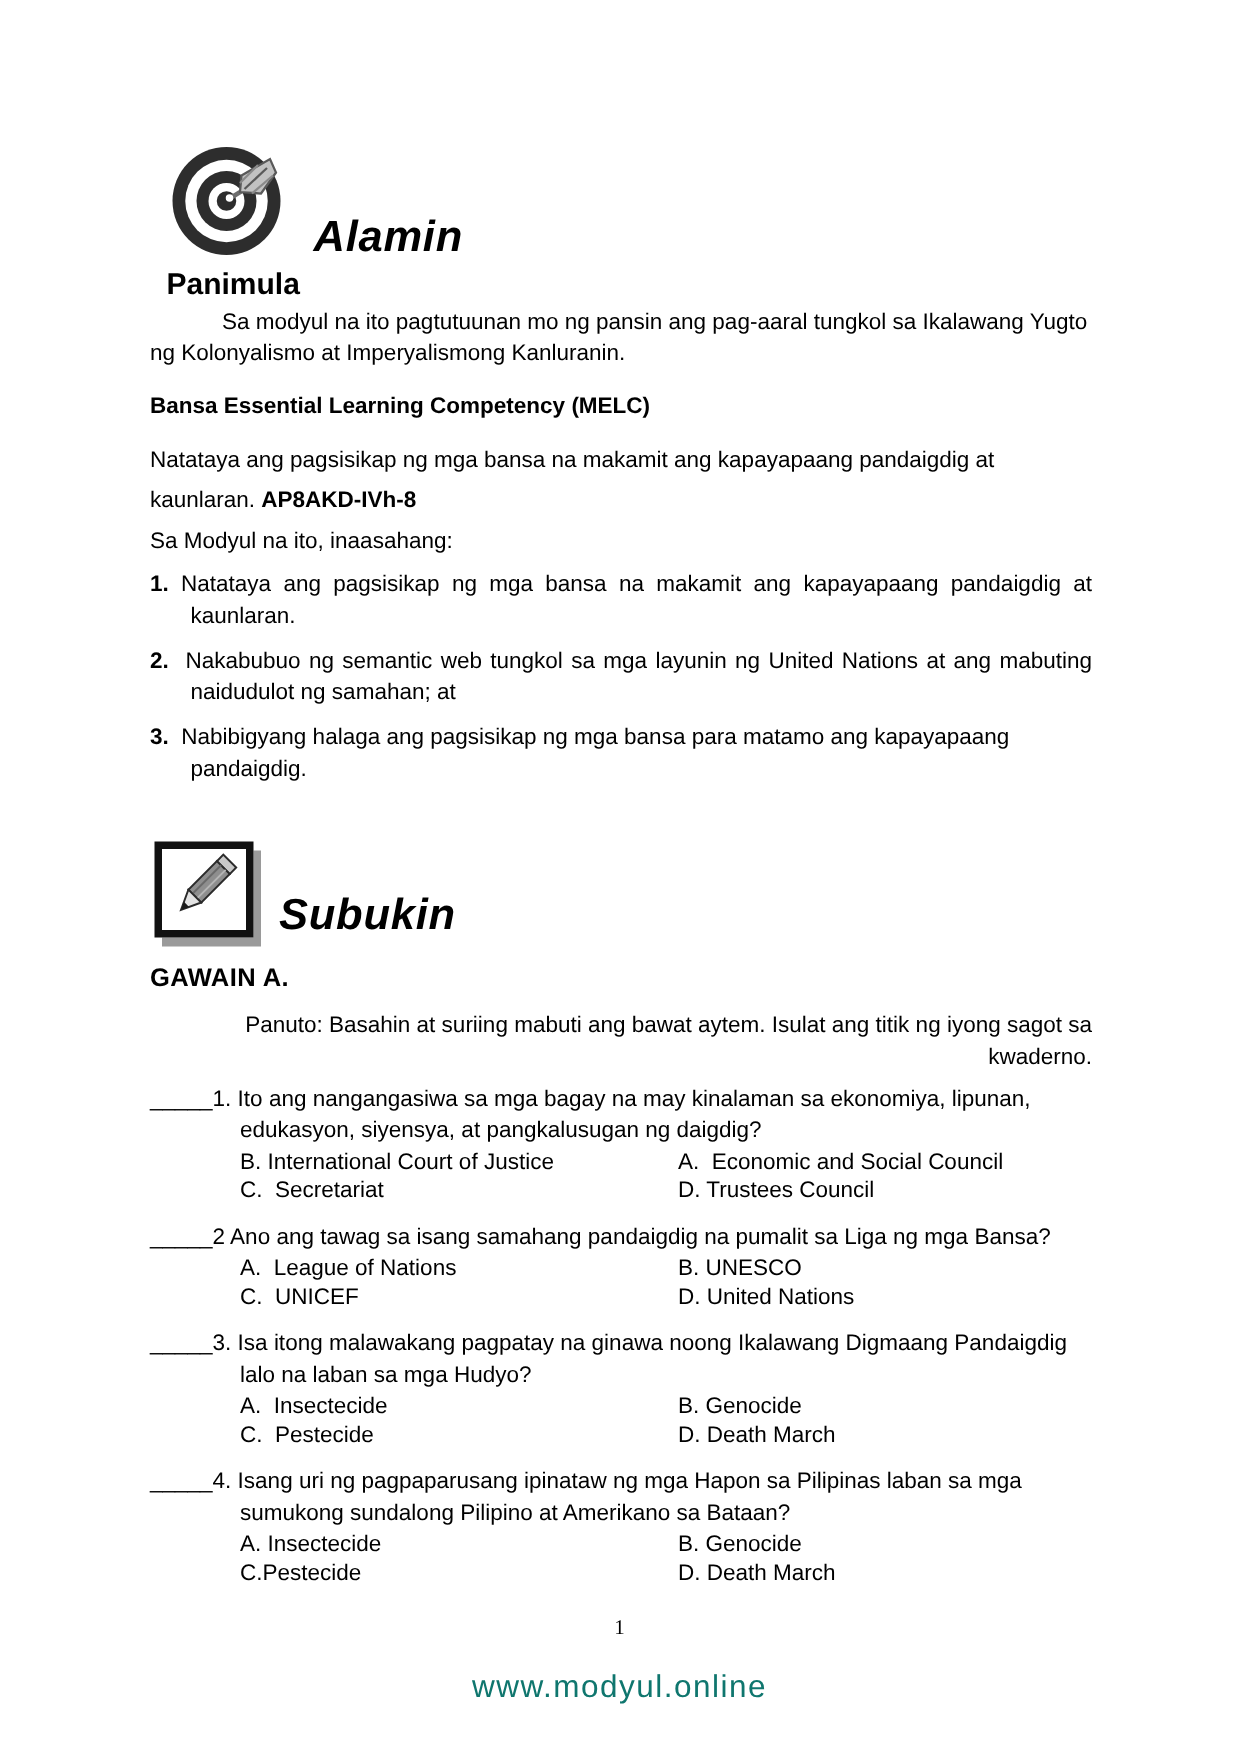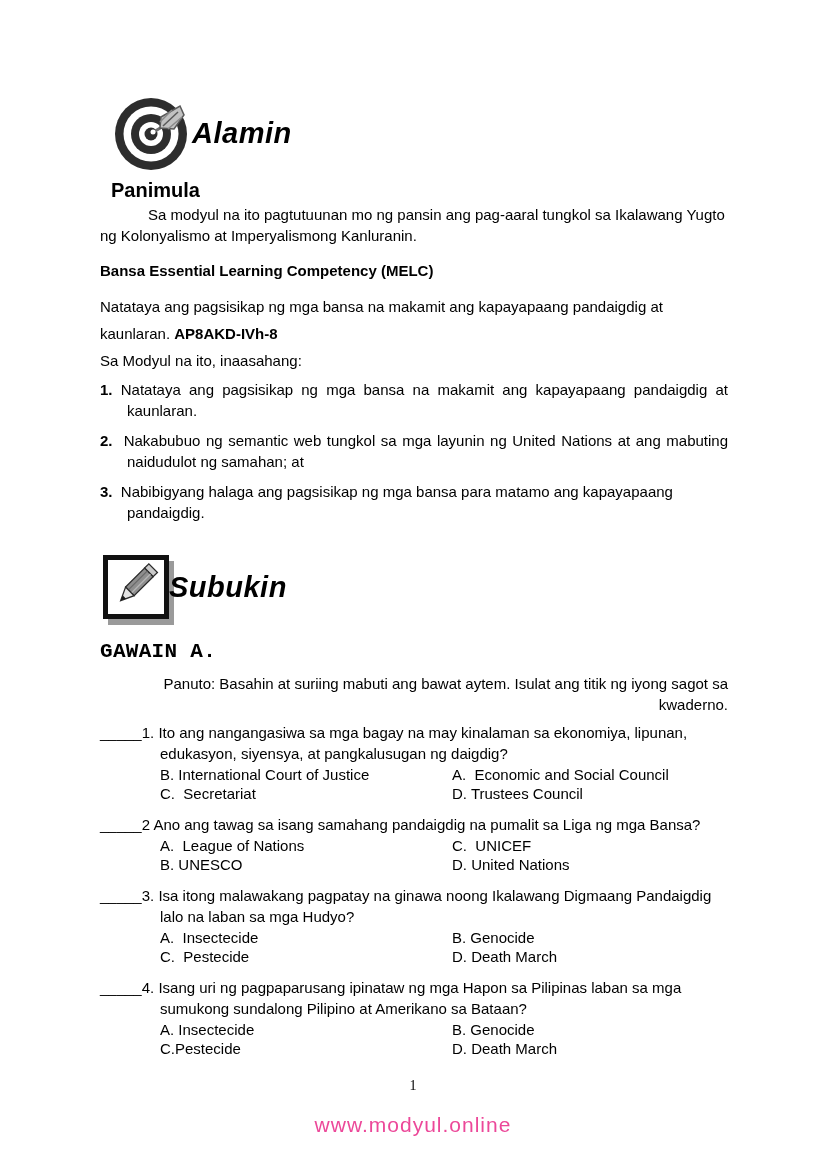--- a/index.html
+++ b/index.html
@@ -7,21 +7,21 @@
   html, body { background: #ffffff; }
   body {
     width: 826px; height: 1169px;
     font-family: "Liberation Sans", sans-serif;
     font-size: 15px; line-height: 21px; color: #000;
     position: relative; overflow: hidden;
   }
   .page { position: relative; width: 826px; height: 1169px; padding: 93px 98px 0 100px; }
 
   
-  .hdr { display: flex; align-items: center; gap: 0; }
+  .hdr { display: flex; align-items: flex-end; gap: 17px; }
   .hdr-alamin { margin-left: 14px; height: 80px; }
   .hdr-subukin { margin-top: 26px; margin-left: 3px; height: 76px; }
   .big-title {
     font-size: 29px; font-weight: bold; font-style: italic;
     letter-spacing: 0.5px; line-height: 1;
   }
   .target-icon-wrap { width: 78px; height: 80px; display: inline-block; flex: 0 0 auto; }
   .pencil-icon-wrap {
     width: 66px; height: 64px; flex: 0 0 auto;
     background: #fff; border: 5px solid #111;
@@ -55,21 +55,21 @@
   .opt { white-space: pre-wrap; }
 
   .page-number {
     position: absolute; left: 0; top: 1078px; width: 826px;
     text-align: center; font-family: "Liberation Serif", serif;
     font-size: 14px; line-height: 16px;
   }
   .watermark {
     position: absolute; left: 0; top: 1113px; width: 826px;
     text-align: center; font-size: 21px; line-height: 24px;
-    color: #ec4899; letter-spacing: 1px;
+    color: #0f766e; letter-spacing: 1px;
   }
 </style>
 </head>
 <body>
 
 <div class="page">
 
   <div class="hdr hdr-alamin">
     <span class="target-icon-wrap">
       <svg width="78" height="80" viewBox="0 0 78 80" aria-hidden="true">
@@ -116,42 +116,42 @@
           <line x1="27.5" y1="7" x2="27.5" y2="38" stroke="#6a6a6a" stroke-width="1.5"></line>
           <line x1="32.5" y1="7" x2="32.5" y2="38" stroke="#b5b5b5" stroke-width="1.5"></line>
           <polygon points="23,38 37,38 30,53" fill="#e3e3e3" stroke="#2b2b2b" stroke-width="1.5"></polygon>
           <polygon points="27.2,47 32.8,47 30,53" fill="#1a1a1a"></polygon>
         </g>
       </svg>
     </span>
     <h1 class="big-title">Subukin</h1>
   </div>
 
-  <h3 class="gawain" style="font-size:21px;font-family:Liberation Mono, monospace;">GAWAIN A.</h3>
+  <h3 class="gawain" style="font-size:17px;">GAWAIN A.</h3>
 
   <p class="panuto">Panuto: Basahin at suriing mabuti ang bawat aytem. Isulat ang titik ng iyong sagot sa kwaderno.</p>
 
   <div class="questions">
 
     <div class="question">
       <div class="q-text"><span class="q-prefix">_____1.</span> <span>Ito ang nangangasiwa sa mga bagay na may kinalaman sa ekonomiya, lipunan, edukasyon, siyensya, at pangkalusugan ng daigdig?</span></div>
       <div class="q-options">
         <span class="opt">B. International Court of Justice</span>
         <span class="opt">A.  Economic and Social Council</span>
         <span class="opt">C.  Secretariat</span>
         <span class="opt">D. Trustees Council</span>
       </div>
     </div>
 
     <div class="question">
       <div class="q-text"><span class="q-prefix">_____2</span> <span>Ano ang tawag sa isang samahang pandaigdig na pumalit sa Liga ng mga Bansa?</span></div>
       <div class="q-options">
         <span class="opt">A.  League of Nations</span>
+        <span class="opt">B. UNESCO</span>
         <span class="opt">C.  UNICEF</span>
-        <span class="opt">B. UNESCO</span>
         <span class="opt">D. United Nations</span>
       </div>
     </div>
 
     <div class="question">
       <div class="q-text"><span class="q-prefix">_____3.</span> <span>Isa itong malawakang pagpatay na ginawa noong Ikalawang Digmaang Pandaigdig lalo na laban sa mga Hudyo?</span></div>
       <div class="q-options">
         <span class="opt">A.  Insectecide</span>
         <span class="opt">B. Genocide</span>
         <span class="opt">C.  Pestecide</span>

